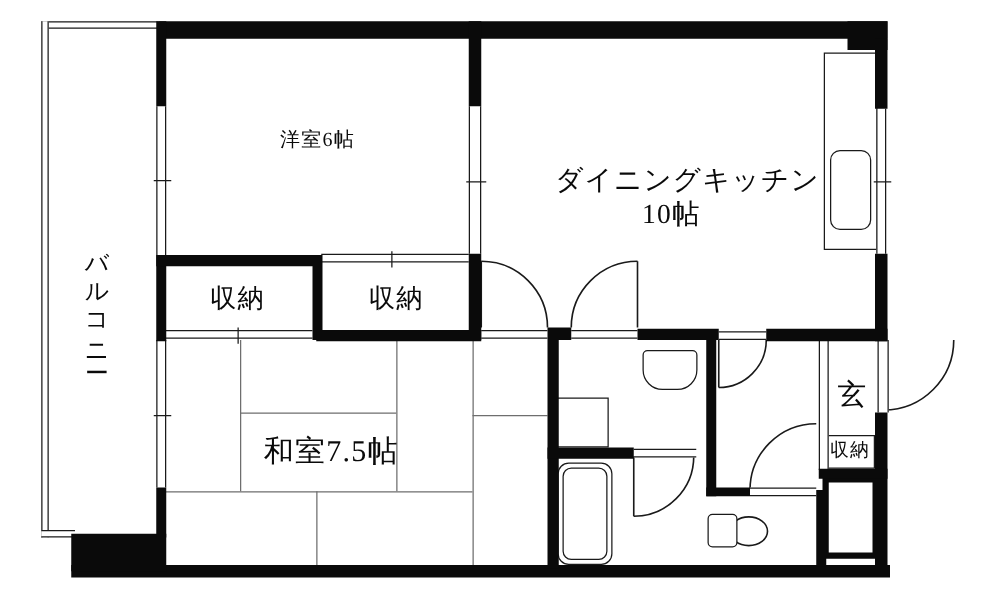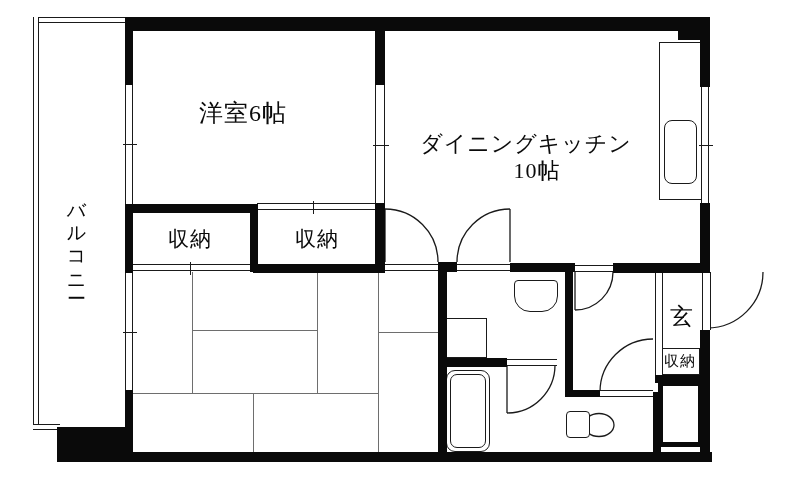--- a/index.html
+++ b/index.html
@@ -101,20 +101,21 @@
     <div class="wall" style="left: 438px; top: 262px; width: 19px; height: 10px;"></div>
     <div class="wall" style="left: 510px; top: 263px; width: 65px; height: 9px;"></div>
     <div class="wall" style="left: 613px; top: 263px; width: 97px; height: 10px;"></div>
     <div class="wall" style="left: 438px; top: 272px; width: 9px; height: 183px;"></div>
     <div class="wall" style="left: 438px; top: 358px; width: 69px; height: 9px;"></div>
     <div class="wall" style="left: 565px; top: 272px; width: 8px; height: 125px;"></div>
     <div class="wall" style="left: 565px; top: 390px; width: 35px; height: 7px;"></div>
     <div class="wall" style="left: 653px; top: 392px; width: 8px; height: 61px;"></div>
     <div class="wall" style="left: 655px; top: 375px; width: 55px; height: 8px;"></div>
     <div class="lbl vert" style="left: 77px; top: 240px; font-size: 19px; transform: translate(-50%, -50%);">バルコニー</div>
-    <div class="lbl" style="left: 243px; top: 113px; font-size: 24px; transform: translate(-50%, -50%);">洋室6帖</div>
-    <div class="lbl" style="left: 526px; top: 144px; font-size: 22px; transform: translate(-50%, -50%);">ダイニングキッチン</div>
+    <div class="lbl" style="left: 254px; top: 113px; font-size: 16px; transform: translate(-50%, -50%);">洋室6帖</div>
+    <div class="lbl" style="left: 550px; top: 144px; font-size: 22px; transform: translate(-50%, -50%);">ダイニングキッチン</div>
     <div class="lbl" style="left: 537px; top: 171px; font-size: 22px; transform: translate(-50%, -50%);">10帖</div>
     <div class="lbl" style="left: 190px; top: 239px; font-size: 21px; transform: translate(-50%, -50%);">収納</div>
     <div class="lbl" style="left: 317px; top: 239px; font-size: 21px; transform: translate(-50%, -50%);">収納</div>
+    <div class="lbl" style="left: 265px; top: 362px; font-size: 24px; transform: translate(-50%, -50%);">和室7.5帖</div>
     <div class="lbl" style="left: 682px; top: 316px; font-size: 23px; transform: translate(-50%, -50%);">玄</div>
     <div class="lbl" style="left: 680px; top: 361px; font-size: 15px; transform: translate(-50%, -50%);">収納</div>
   </div>
 
 </body></html>

